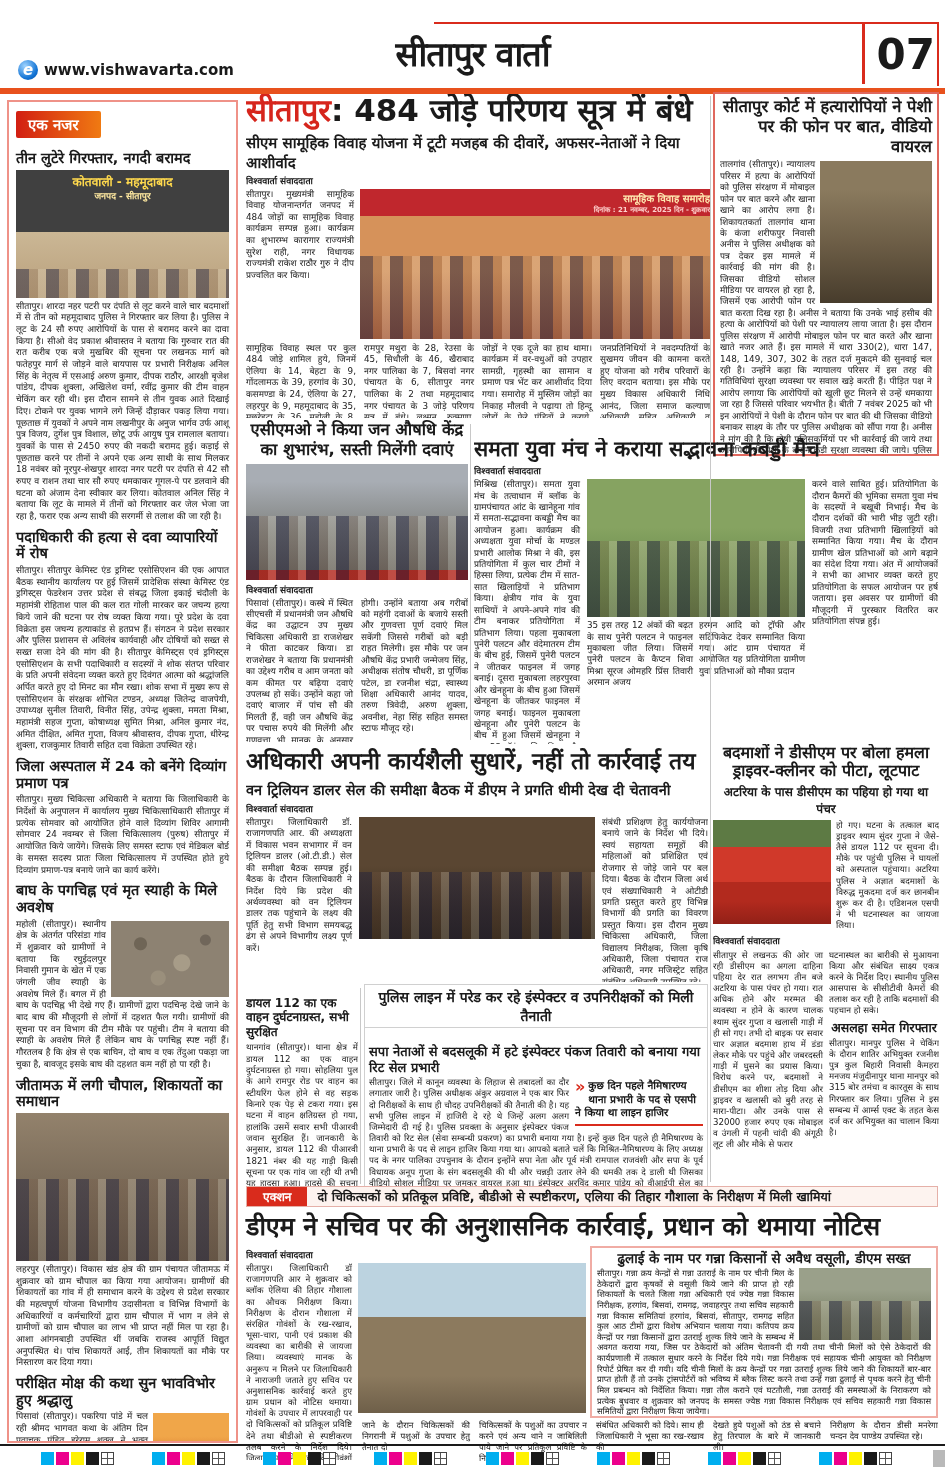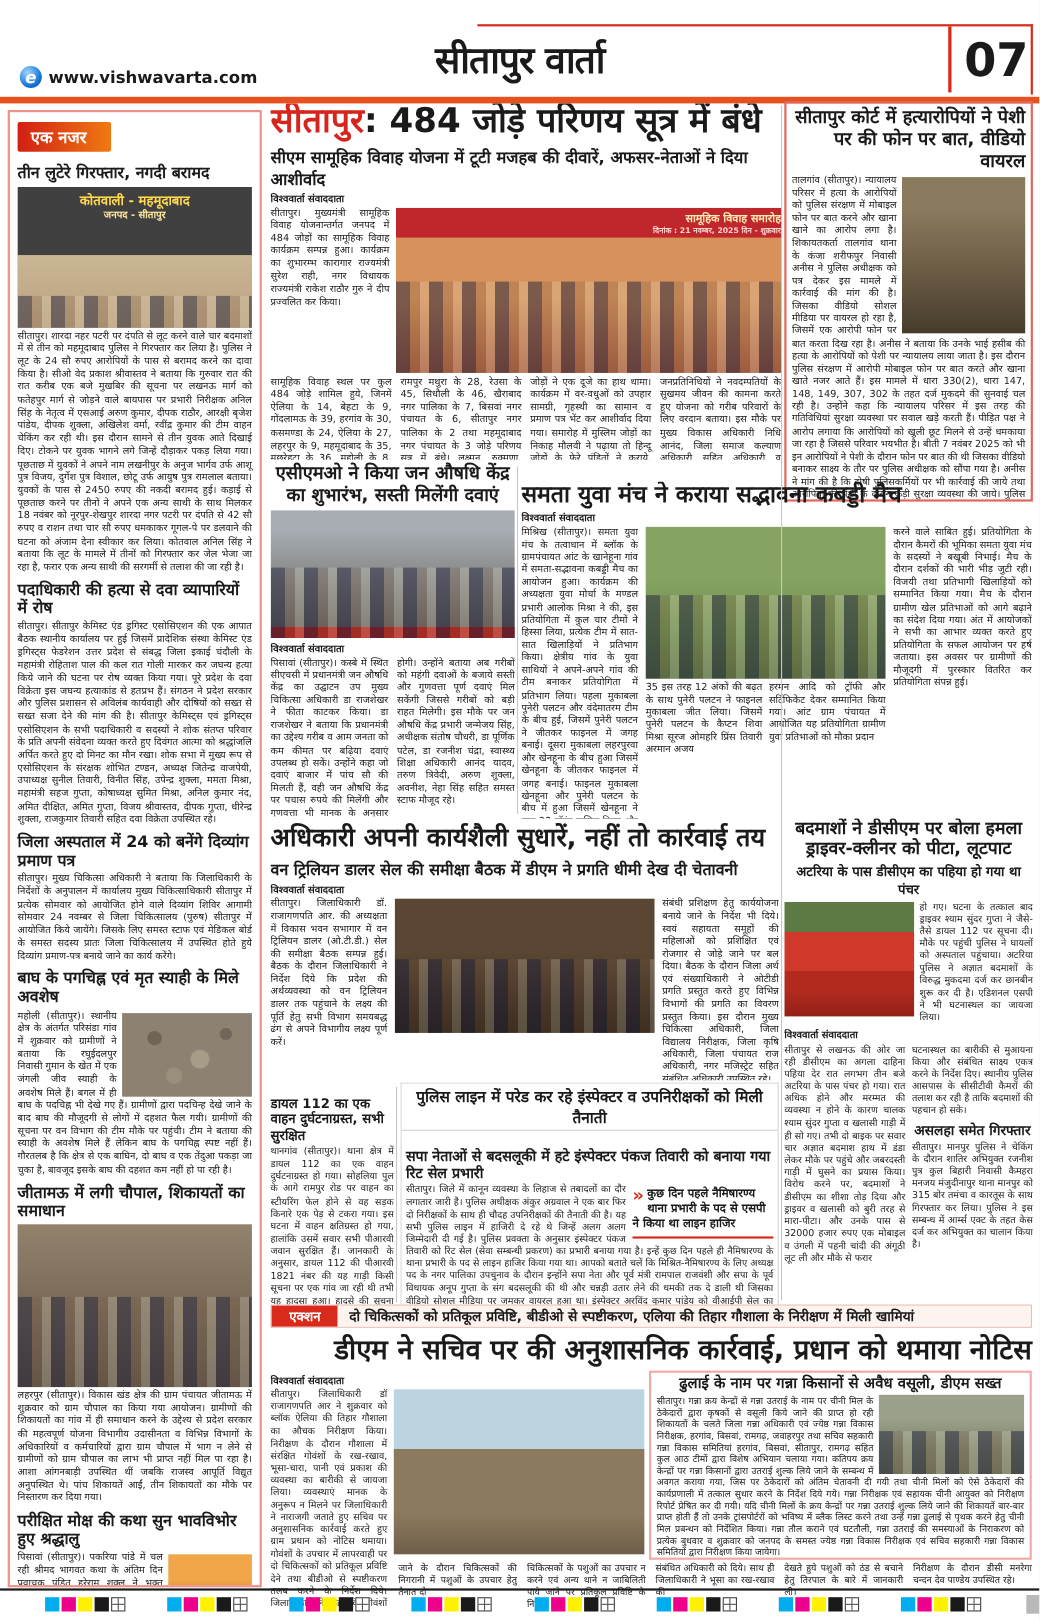--- a/index.html
+++ b/index.html
@@ -112,21 +112,21 @@
   .pline-box { border:1px solid #d0d0d0; padding:16px 4px; }
   .pline-box-title { font-size:13px; font-weight:700; line-height:1.2; margin-bottom:2px; }
   .quote { float:right; width:128px; margin:2px 0 3px 6px; border-bottom:2px solid #d92b1c; padding-bottom:4px; font-size:10.5px; font-weight:700; line-height:1.3; }
   .qmark { color:#d92b1c; font-size:16px; font-weight:700; float:left; margin-right:3px; line-height:1; }
   .pline-body { font-size:8.6px; line-height:1.3; }
 
   
   .action { position:absolute; left:246px; top:1186px; width:692px; height:21px; display:flex; align-items:stretch; border:1px solid #e5b0a8; }
   .action-label { background:#d92b1c; color:#fff; font-size:12px; font-weight:700; padding:1px 16px; display:flex; align-items:center; }
   .action-text { flex:1; font-size:12.5px; font-weight:700; display:flex; align-items:center; padding-left:10px; background:#fdf3ef; }
-  .dm-title { position:absolute; left:246px; top:1208px; width:692px; font-size:25px; font-weight:700; white-space:nowrap;text-align:right; }
+  .dm-title { position:absolute; left:246px; top:1208px; width:692px; font-size:25px; font-weight:700; white-space:nowrap; }
   .dm { position:absolute; left:246px; top:1246px; width:340px; height:214px; overflow:hidden; }
   .dm-row { display:flex; gap:6px; }
   .dm-c1 { width:106px; font-size:8.6px; line-height:1.3; }
   .ph-goshala { flex:1; height:150px; background:linear-gradient(180deg,#bcd3e0 0 36%, #8c7a5e 36% 75%, #6e5f49); }
 
   
   .cane { position:absolute; left:590px; top:1246px; width:348px; height:172px; border:2px solid #f0aca4; padding:2px 5px; overflow:hidden; }
   .cane-title { font-size:13.5px; font-weight:700; text-align:center; line-height:1.2; margin-bottom:2px; }
   .cane-body { font-size:8.3px; line-height:1.28; }
   .ph-cane { float:right; width:132px; height:72px; margin:0 0 2px 5px; background:linear-gradient(180deg,#9aa08a 0 30%, #7b8268 70%, #6d7458); }

